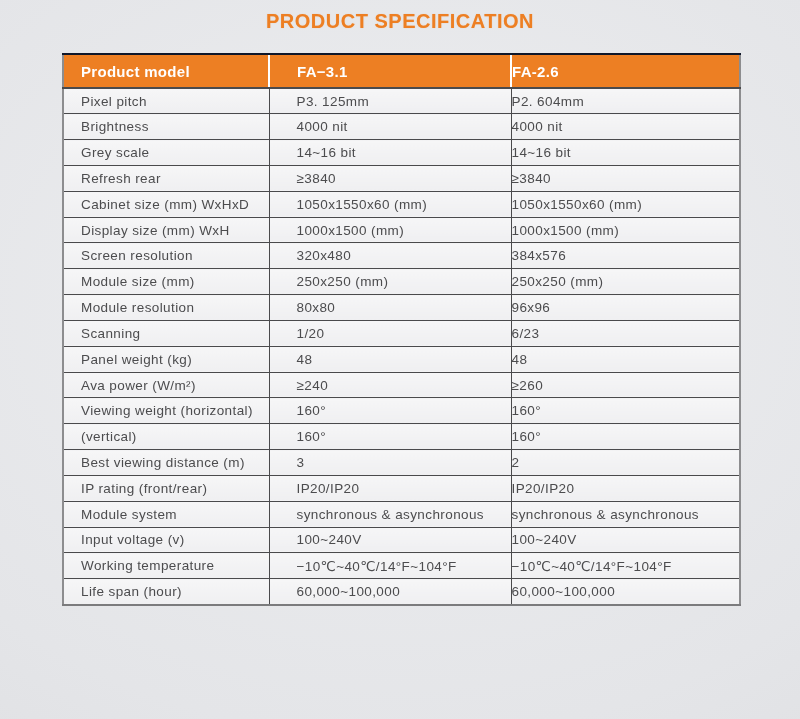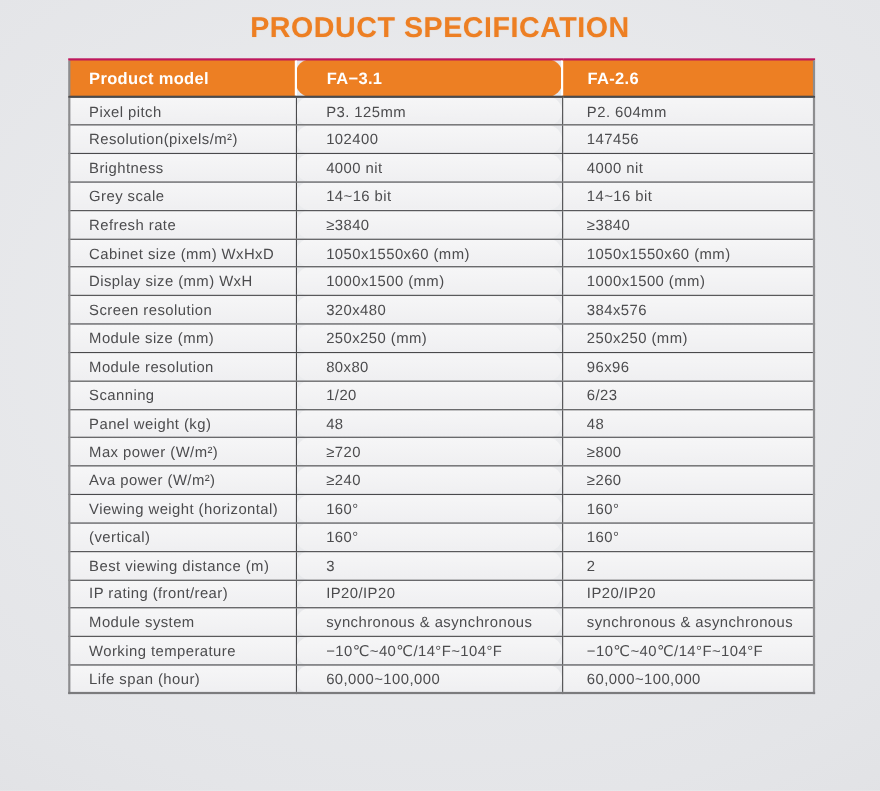--- a/index.html
+++ b/index.html
@@ -6,21 +6,21 @@
   html, body { width: 800px; height: 719px; }
   body {
     font-family: "Liberation Sans", "DejaVu Sans", sans-serif;
     background: radial-gradient(ellipse 130% 110% at 50% 42%, #edeef0 0%, #e4e5e8 55%, #d9dadd 100%);
     overflow: hidden;
     position: relative;
   }
   .page-title {
     text-align: center;
     padding-top: 10px;
-    font-size: 26px;
+    font-size: 20px;
     font-weight: bold;
     letter-spacing: 0.5px;
     color: #ed7f23;
     text-shadow: 0 0 1px rgba(237,127,35,0.35);
   }
   table.spec-table {
     position: absolute;
     left: 62px;
     top: 53px;
     width: 677px;
@@ -31,41 +31,41 @@
     border-bottom: 2px solid #7b7b7d;
   }
   .spec-table thead th {
     background: #ed7f23;
     color: #ffffff;
     font-size: 15px;
     font-weight: bold;
     letter-spacing: 0.3px;
     text-align: left;
     height: 34px;
-    border-top: 2px solid #be185d;
+    border-top: 2px solid #0f172a;
     border-bottom: 2px solid #4a4a4c;
     vertical-align: middle;
   }
   .spec-table thead th + th { border-left: 2px solid #ffffff; }
   .spec-table tbody td {
     background: linear-gradient(180deg, #f6f6f7 0%, #efeff1 100%);
     color: #4c4c4e;
     font-size: 13.5px;
     letter-spacing: 0.4px;
     height: 25.83px;
     border-bottom: 1px solid #4a4a4c;
     vertical-align: middle;
     white-space: nowrap;
     overflow: hidden;
   }
   .spec-table tbody td + td { border-left: 1px solid #4a4a4c; }
   
   .spec-table th:nth-child(1), .spec-table td:nth-child(1) { padding-left: 17px; }
-  .spec-table th:nth-child(2), .spec-table td:nth-child(2) { padding-left: 27px; border-radius: 13px; }
-  .spec-table th:nth-child(3), .spec-table td:nth-child(3) { padding-left: 22px; }
+  .spec-table th:nth-child(2), .spec-table td:nth-child(2) { padding-left: 27px; }
+  .spec-table th:nth-child(3), .spec-table td:nth-child(3) { padding-left: 0; }
 </style>
 </head>
 <body>
 
 <h1 class="page-title">PRODUCT SPECIFICATION</h1>
 
 <table class="spec-table">
   <colgroup>
     <col style="width:206px">
     <col style="width:242px">
@@ -78,36 +78,31 @@
       <th>FA-2.6</th>
     </tr>
   </thead>
   <tbody>
       <tr>
         <td>Pixel pitch</td>
         <td>P3. 125mm</td>
         <td>P2. 604mm</td>
       </tr>
       <tr>
-        <td>Resolution(pixels/m²)</td>
-        <td>102400</td>
-        <td>147456</td>
-      </tr>
-      <tr>
         <td>Brightness</td>
         <td>4000 nit</td>
         <td>4000 nit</td>
       </tr>
       <tr>
         <td>Grey scale</td>
         <td>14~16 bit</td>
         <td>14~16 bit</td>
       </tr>
       <tr>
-        <td>Refresh rate</td>
+        <td>Refresh rear</td>
         <td>≥3840</td>
         <td>≥3840</td>
       </tr>
       <tr>
         <td>Cabinet size (mm) WxHxD</td>
         <td>1050x1550x60  (mm)</td>
         <td>1050x1550x60  (mm)</td>
       </tr>
       <tr>
         <td>Display size (mm) WxH</td>
@@ -133,25 +128,20 @@
         <td>Scanning</td>
         <td>1/20</td>
         <td>6/23</td>
       </tr>
       <tr>
         <td>Panel weight (kg)</td>
         <td>48</td>
         <td>48</td>
       </tr>
       <tr>
-        <td>Max power (W/m²)</td>
-        <td>≥720</td>
-        <td>≥800</td>
-      </tr>
-      <tr>
         <td>Ava power (W/m²)</td>
         <td>≥240</td>
         <td>≥260</td>
       </tr>
       <tr>
         <td>Viewing weight (horizontal)</td>
         <td>160°</td>
         <td>160°</td>
       </tr>
       <tr>
@@ -168,20 +158,25 @@
         <td>IP rating (front/rear)</td>
         <td>IP20/IP20</td>
         <td>IP20/IP20</td>
       </tr>
       <tr>
         <td>Module system</td>
         <td>synchronous &amp; asynchronous</td>
         <td>synchronous &amp; asynchronous</td>
       </tr>
       <tr>
+        <td>Input voltage (v)</td>
+        <td>100~240V</td>
+        <td>100~240V</td>
+      </tr>
+      <tr>
         <td>Working temperature</td>
         <td>−10℃~40℃/14°F~104°F</td>
         <td>−10℃~40℃/14°F~104°F</td>
       </tr>
       <tr>
         <td>Life span (hour)</td>
         <td>60,000~100,000</td>
         <td>60,000~100,000</td>
       </tr>
     </tbody>

